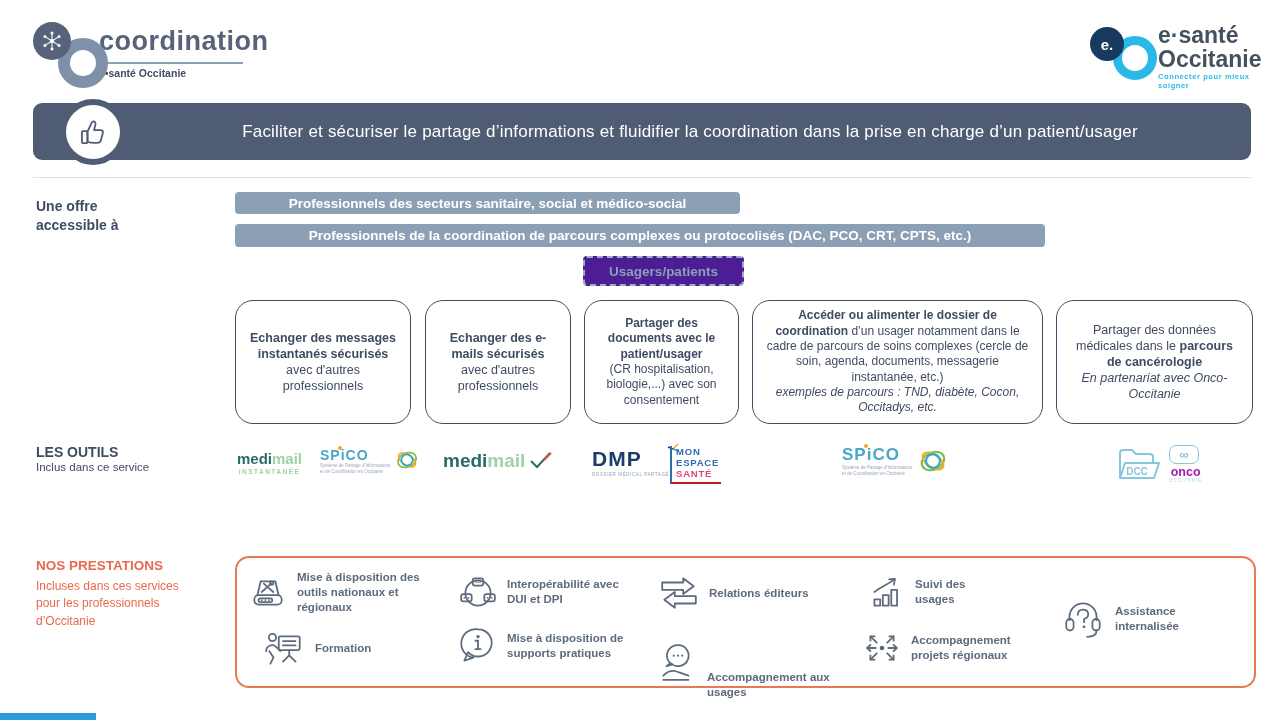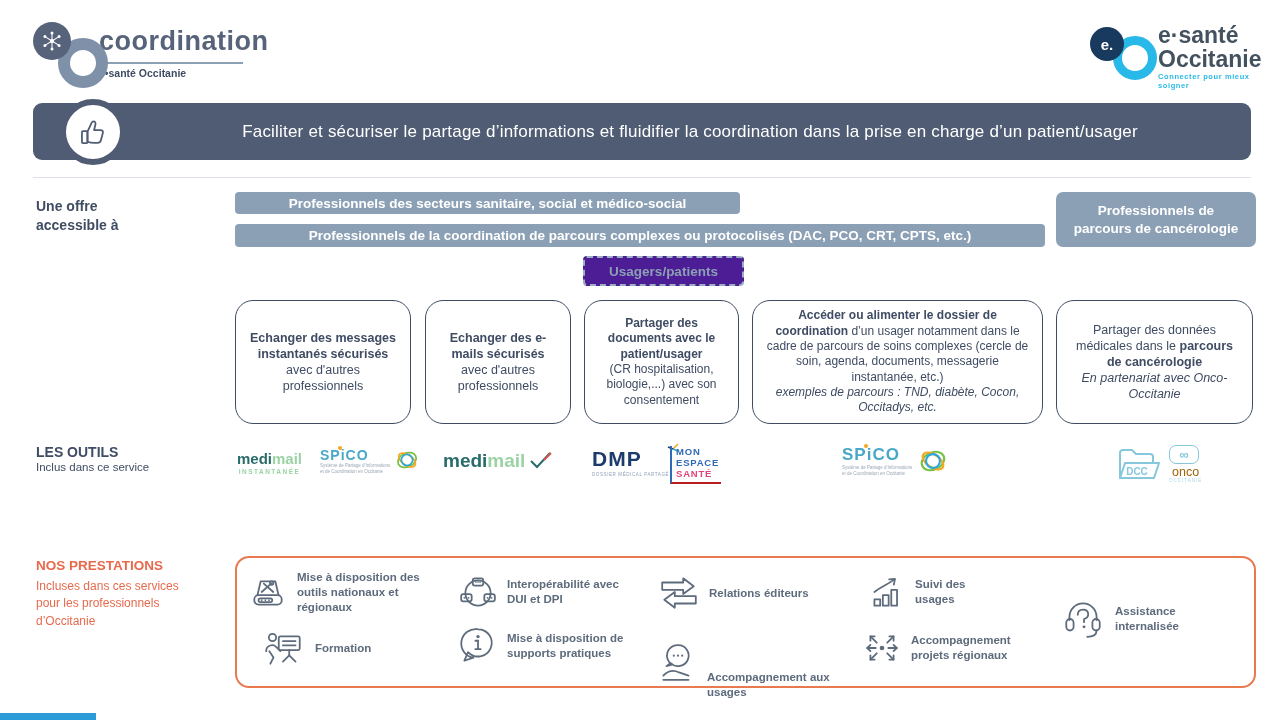--- a/index.html
+++ b/index.html
@@ -56,21 +56,21 @@
   .spico-dot{position:absolute;width:4px;height:4px;border-radius:50%;background:#f5a623;}
   .tinycap{font-size:4.5px;color:#9aa7b5;line-height:1.3;}
   .dmp-word{color:#1d3c6b;font-weight:bold;font-size:21px;letter-spacing:1px;position:relative;}
   .dmp-cap{font-size:4.5px;color:#8fa0b8;letter-spacing:.6px;margin-top:1px;}
   .mes{border-left:2px solid #2f6ab5;border-bottom:2px solid #b91c1c;padding:1px 2px 2px 4px;
        font-size:9.5px;font-weight:bold;letter-spacing:.8px;line-height:1.15;}
   .mes .b{color:#2f6ab5;} .mes .p{color:#e0447c;}
   .dcc-onco{color:#85c7dd;}
   .onco-inf{width:28px;height:17px;border:1.6px solid #85c7dd;border-radius:7px;display:flex;align-items:center;
             justify-content:center;font-size:13px;font-weight:bold;color:#85c7dd;line-height:1;}
-  .onco-name{font-size:12.5px;color:#a16207;font-weight:400;line-height:1;margin-top:2px;}
+  .onco-name{font-size:12.5px;color:#a21caf;font-weight:700;line-height:1;margin-top:2px;}
   .onco-cap{font-size:4.5px;color:#a9d8e8;letter-spacing:1px;}
 
   
   .orange{color:#e76a4d;}
   .presta-box{position:absolute;left:235px;top:556px;width:1017px;height:128px;border:2px solid #e97a50;border-radius:14px;background:#fff;}
   .pitem{position:absolute;display:flex;align-items:center;gap:9px;}
   .pitem .plabel{font-size:11.5px;font-weight:bold;color:#5d6b7c;line-height:1.3;}
   .picon path,.picon rect,.picon circle,.picon polyline,.picon polygon,.picon line,.picon ellipse{
       stroke:#5d6b7c;fill:none;stroke-width:1.7;stroke-linecap:round;stroke-linejoin:round;}
   .picon .f{fill:#5d6b7c;stroke:none;}
@@ -124,21 +124,20 @@
         <path d="M13.5 31.5 c3 1.2 5 1.3 8.5 1.3 h3.2 c2.2 0 3.6-1 4.1-3 l2.3-8.6 c.5-2-.7-3.5-2.7-3.5 h-7.6 l1.6-6.9 c.4-1.8-.7-3.2-2.3-3.2 -.9 0-1.7.5-2.1 1.3 L13.5 19.5 z"></path>
       </g>
     </svg>
   </div>
   <div class="banner-title">Faciliter et sécuriser le partage d’informations et fluidifier la coordination dans la prise en charge d’un patient/usager</div>
   <div class="rule"></div>
 
   <div class="abs sec-label" style="left:36px;top:197px;width:120px;">Une offre accessible à</div>
   <div class="gbar" style="left:235px;top:192px;width:505px;height:22px;">Professionnels des secteurs sanitaire, social et médico-social</div>
   <div class="gbar" style="left:235px;top:224px;width:810px;height:23px;">Professionnels de la coordination de parcours complexes ou protocolisés (DAC, PCO, CRT, CPTS, etc.)</div>
-  <div class="gbar" style="left:1056px;top:192px;width:200px;height:55px;border-radius:7px;padding:0 14px;box-sizing:border-box;line-height:1.3;">Professionnels de parcours de cancérologie</div>
   <div class="dashed" style="left:583px;top:256px;width:157px;height:26px;">Usagers/patients</div>
 
 
   <div class="nbox" style="left:235px;width:176px;">
     <div>
       <div class="bb">Echanger des messages instantanés sécurisés</div>
       <div>avec d'autres professionnels</div>
     </div>
   </div>
   <div class="nbox" style="left:425px;width:146px;">

